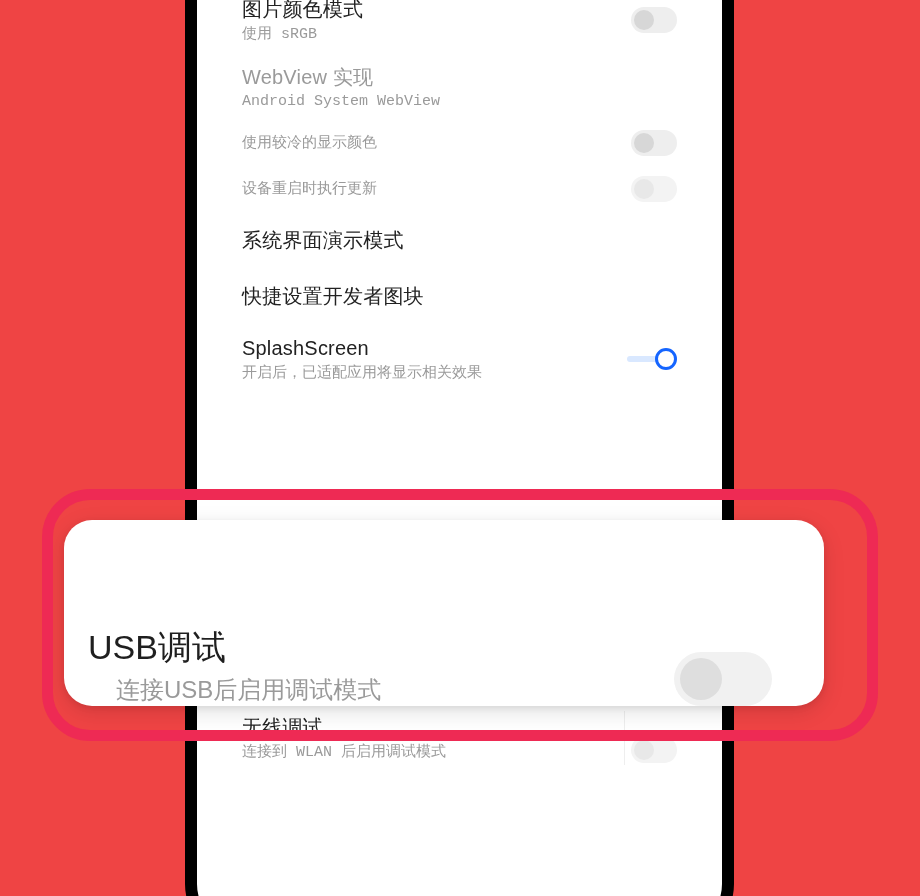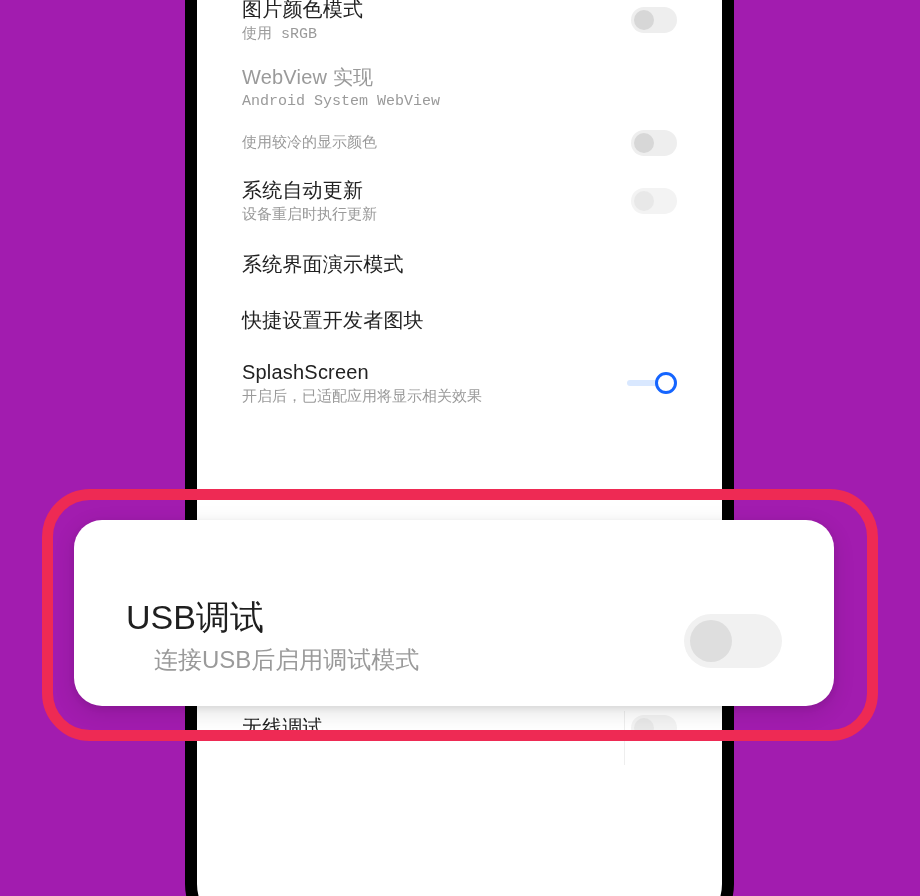--- a/index.html
+++ b/index.html
@@ -1,16 +1,16 @@
 <!DOCTYPE html>
 <html><head>
 <meta charset="utf-8">
 <style>
   html,body{margin:0;padding:0;background:#fff;font-family:-apple-system,BlinkMacSystemFont,"Helvetica Neue","PingFang SC","Microsoft YaHei",sans-serif;-webkit-font-smoothing:antialiased;}
-  .stage{position:relative;width:920px;height:896px;overflow:hidden;background:#a21caf;}
+  .stage{position:relative;width:920px;height:896px;overflow:hidden;background:#ef4444;}
   
   .phone{position:absolute;left:185px;top:-60px;width:549px;height:1000px;background:#fff;border:12px solid #000;border-radius:56px;box-sizing:border-box;overflow:hidden;}
   .phone-inner{position:absolute;left:3px;right:3px;top:3px;bottom:3px;background:#fff;border-radius:44px;overflow:hidden;}
   .row{display:flex;align-items:center;justify-content:space-between;padding:10px 42px 10px 42px;}
   .row.narrow{padding-top:8px;padding-bottom:8px;}
   .txt{display:flex;flex-direction:column;min-width:0;}
   .title{font-size:20px;line-height:28px;color:#222;font-weight:500;letter-spacing:0.2px;}
   .title.disabled{color:#9a9a9a;font-weight:400;}
   .sub{font-size:15px;line-height:21px;color:#9a9a9a;margin-top:1px;font-family:Liberation Mono, monospace;}
   .sub.tight{margin-top:0;}
@@ -18,21 +18,21 @@
   .toggle{position:relative;width:46px;height:26px;border-radius:13px;background:#eee;flex:0 0 auto;}
   .toggle .knob{position:absolute;top:3px;left:3px;width:20px;height:20px;border-radius:50%;background:#d7d7d7;}
   .toggle.lighter{background:#f3f3f3;}
   .toggle.lighter .knob{background:#e8e8e8;}
   
   .ring-switch{position:relative;width:54px;height:26px;flex:0 0 auto;}
   .ring-switch .track{position:absolute;left:4px;top:10px;width:32px;height:6px;border-radius:4px;background:#d9e8ff;}
   .ring-switch .ring{position:absolute;right:0;top:2px;width:22px;height:22px;border:3.5px solid #1565ff;border-radius:50%;background:#fff;box-sizing:border-box;}
   
   .callout{position:absolute;left:42px;top:489px;width:836px;height:252px;border:11px solid #ee2a54;border-radius:48px;box-sizing:border-box;background:transparent;}
-  .card{position:absolute;left:74px;top:520px;width:760px;height:186px;background:#fff;border-radius:28px;box-shadow:0 6px 22px rgba(0,0,0,0.12),0 2px 6px rgba(0,0,0,0.08);padding:46px 52px 0 52px;box-sizing:border-box;display:flex;align-items:center;justify-content:space-between;}
+  .card{position:absolute;left:64px;top:520px;width:760px;height:186px;background:#fff;border-radius:28px;box-shadow:0 6px 22px rgba(0,0,0,0.12),0 2px 6px rgba(0,0,0,0.08);padding:46px 52px 0 24px;box-sizing:border-box;display:flex;align-items:flex-end;justify-content:space-between;}
   .card .ctxt{display:flex;flex-direction:column;}
   .card .ctitle{font-size:34px;line-height:42px;color:#1f1f1f;font-weight:500;}
   .card .csub{font-size:24px;line-height:32px;color:#9a9a9a;margin-top:6px;margin-left:28px;}
   .big-toggle{position:relative;width:98px;height:54px;border-radius:28px;background:#f1f1f1;flex:0 0 auto;margin-top:10px;}
   .big-toggle .bknob{position:absolute;left:6px;top:6px;width:42px;height:42px;border-radius:50%;background:#dedede;}
   
   .wireless{position:absolute;left:0;right:0;top:758px;display:flex;align-items:flex-end;justify-content:space-between;padding:0 42px;}
   .wireless .divider{position:absolute;right:94px;top:-2px;width:1px;height:54px;background:#eee;}
   
   .listwrap{position:absolute;left:0;right:0;top:30px;}
@@ -67,21 +67,20 @@
           <div class="txt">
             <span class="sub">使用较冷的显示颜色</span>
           </div>
           <div class="toggle">
               <div class="knob"></div>
             </div>
         </div>
 
         <div class="row">
           <div class="txt">
-            <span class="title">系统自动更新</span>
             <span class="sub">设备重启时执行更新</span>
           </div>
           <div class="toggle lighter">
               <div class="knob"></div>
             </div>
         </div>
 
         <div class="row" style="padding-top:14px;padding-bottom:14px;">
           <div class="txt">
             <span class="title">系统界面演示模式</span>
@@ -103,20 +102,21 @@
             <div class="track"></div>
               <div class="ring"></div>
           </div>
         </div>
 
       </div>
 
       <div class="wireless">
         <div class="txt">
           <span class="title">无线调试</span>
+          <span class="sub">连接到 WLAN 后启用调试模式</span>
         </div>
         <div class="divider"></div>
         <div class="toggle lighter">
             <div class="knob"></div>
           </div>
       </div>
 
     </div>
   </div>
 

